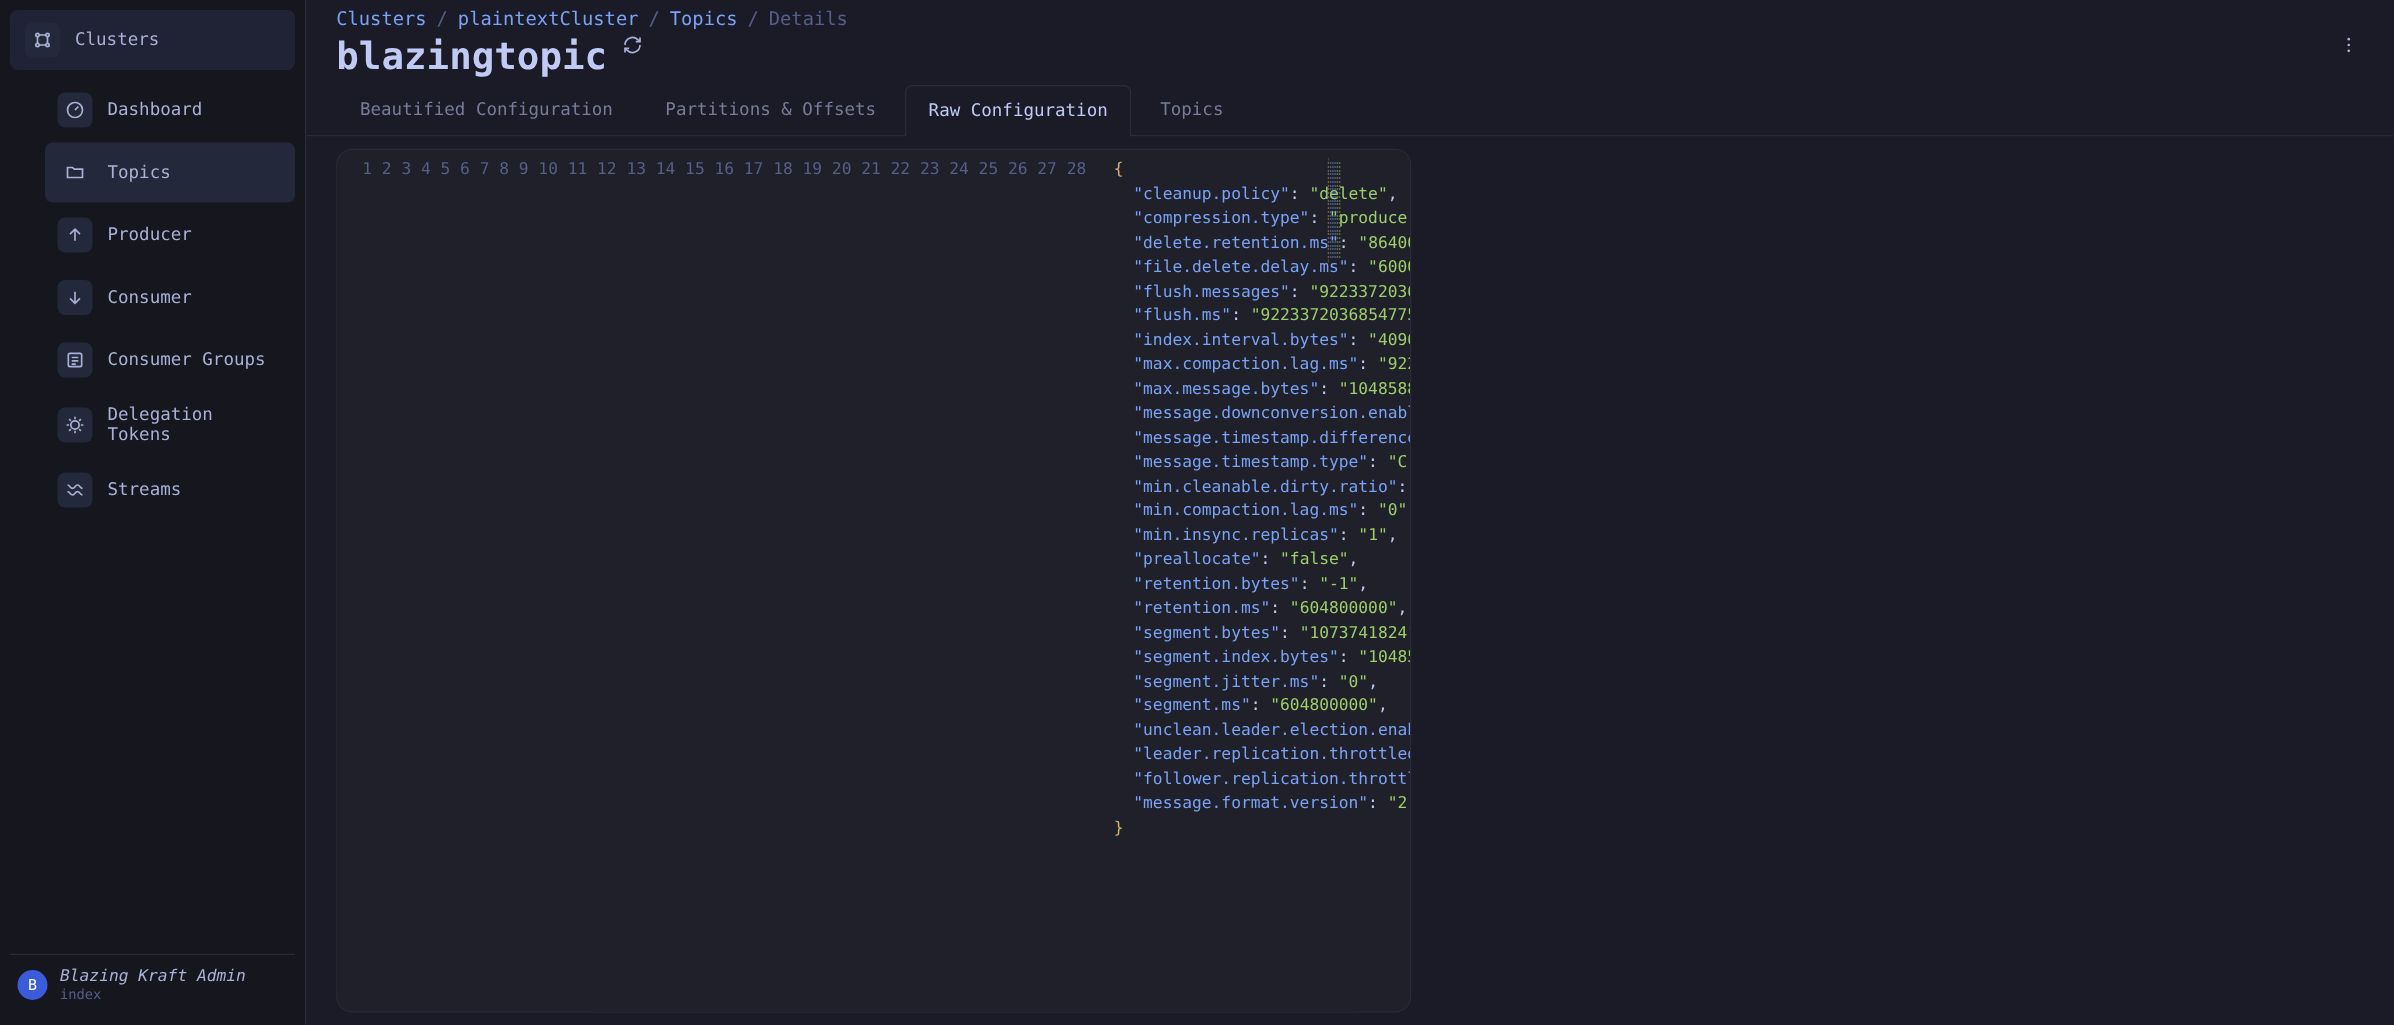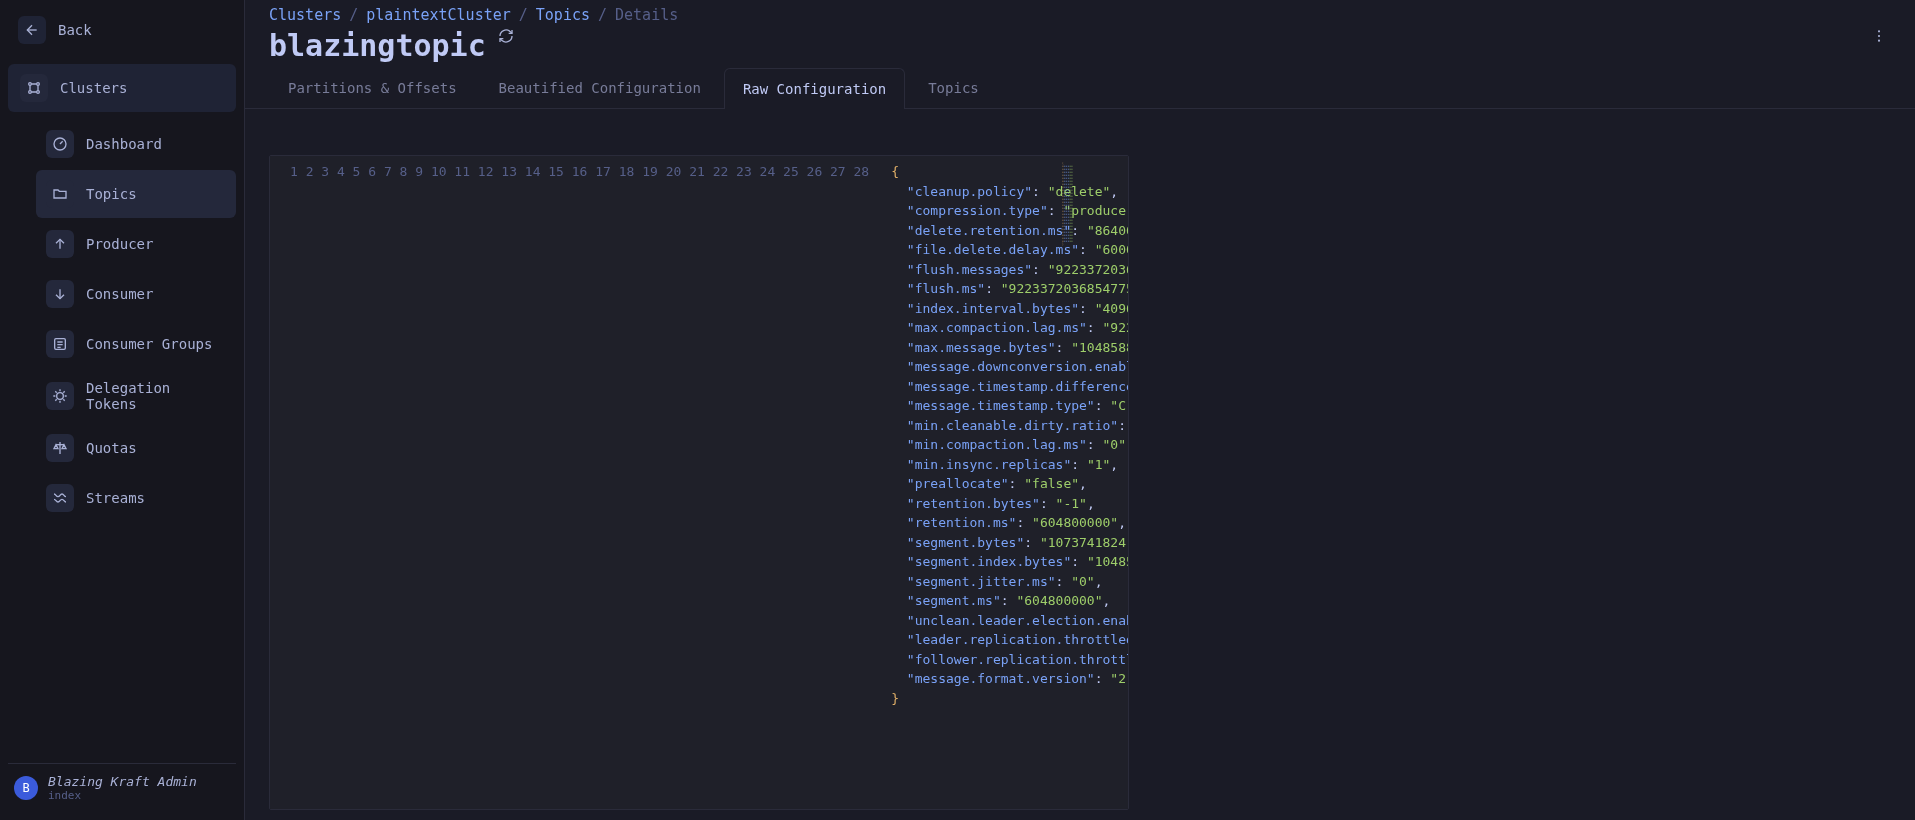--- a/index.html
+++ b/index.html
@@ -117,27 +117,26 @@
   border-top-left-radius:6px;border-top-right-radius:6px;
 }
 .tab.active {
   color:#c0caf5;border-color:#2a2b3a;background:#1a1b26;
   position:relative;top:1px;
 }
 .editor-wrap {
   margin:10px 24px;flex:1;display:flex;min-height:0;
 }
 .editor {
-  border:1px solid #2a2b3a;border-radius:2px;
+  border:1px solid #2a2b3a;border-radius:13px;
   background:#1f2029;
   width:860px;
   overflow:auto;
   position:relative;
   display:flex;
-  margin-top:36px;
 }
 .gutter {
   background:#1f2029;
   color:#565f89;
   font-size:13px;line-height:19.5px;
   padding:6px 12px 6px 20px;
   text-align:right;
   user-select:none;
   flex-shrink:0;
 }
@@ -155,29 +154,20 @@
   opacity:0.55;font-size:3px;line-height:3px;
   color:#7aa2f7;pointer-events:none;
   overflow:hidden;
 }
 svg { display:block; }
 </style>
 </head>
 <body>
 
 <aside class="sidebar">
-  <div class="back-button">
-    <span class="icon-wrap">
-      <svg width="16" height="16" viewBox="0 0 24 24" fill="none" stroke="#a9b1d6" stroke-width="2">
-          <path d="M19 12H5"></path>
-          <path d="M12 19l-7-7 7-7"></path>
-        </svg>
-    </span>
-    <span>Back</span>
-  </div>
 
   <div class="nav-item top">
     <span class="icon-wrap">
       <svg width="16" height="16" viewBox="0 0 24 24" fill="none" stroke="#a9b1d6" stroke-width="2">
           <circle cx="6" cy="6" r="2"></circle>
           <circle cx="18" cy="6" r="2"></circle>
           <circle cx="6" cy="18" r="2"></circle>
           <circle cx="18" cy="18" r="2"></circle>
           <path d="M6 8v8M18 8v8M8 6h8M8 18h8"></path>
         </svg>
@@ -232,30 +222,20 @@
       <span>Consumer Groups</span>
     </div>
     <div class="nav-item">
       <span class="icon-wrap">
         <svg width="16" height="16" viewBox="0 0 24 24" fill="none" stroke="#a9b1d6" stroke-width="2">
             <circle cx="12" cy="12" r="5"></circle>
             <path d="M12 2v3M12 19v3M2 12h3M19 12h3M5 5l2 2M17 17l2 2M5 19l2-2M17 7l2-2"></path>
           </svg>
       </span>
       <span>Delegation Tokens</span>
-    </div>
-    <div class="nav-item">
-      <span class="icon-wrap">
-        <svg width="16" height="16" viewBox="0 0 24 24" fill="none" stroke="#a9b1d6" stroke-width="2">
-            <path d="M12 3v18"></path>
-            <path d="M6 7l-3 6h6zM18 7l-3 6h6z"></path>
-            <path d="M6 7h12"></path>
-          </svg>
-      </span>
-      <span>Quotas</span>
     </div>
     <div class="nav-item">
       <span class="icon-wrap">
         <svg width="16" height="16" viewBox="0 0 24 24" fill="none" stroke="#a9b1d6" stroke-width="2">
             <path d="M3 6c3 0 3 4 6 4s3-4 6-4 3 4 6 4"></path>
             <path d="M3 14c3 0 3 4 6 4s3-4 6-4 3 4 6 4"></path>
           </svg>
       </span>
       <span>Streams</span>
     </div>
@@ -298,22 +278,22 @@
     <span class="menu-dots">
       <svg width="16" height="16" viewBox="0 0 24 24" fill="#a9b1d6">
           <circle cx="12" cy="5" r="1.6"></circle>
           <circle cx="12" cy="12" r="1.6"></circle>
           <circle cx="12" cy="19" r="1.6"></circle>
         </svg>
     </span>
   </div>
 
   <div class="tabs">
+    <div class="tab"><span>Beautified Configuration</span></div>
     <div class="tab"><span>Partitions &amp; Offsets</span></div>
-    <div class="tab"><span>Beautified Configuration</span></div>
     <div class="tab active"><span>Raw Configuration</span></div>
     <div class="tab"><span>Topics</span></div>
   </div>
 
   <div class="editor-wrap">
     <div class="editor">
       <div class="gutter" id="gutter">1
 2
 3
 4

